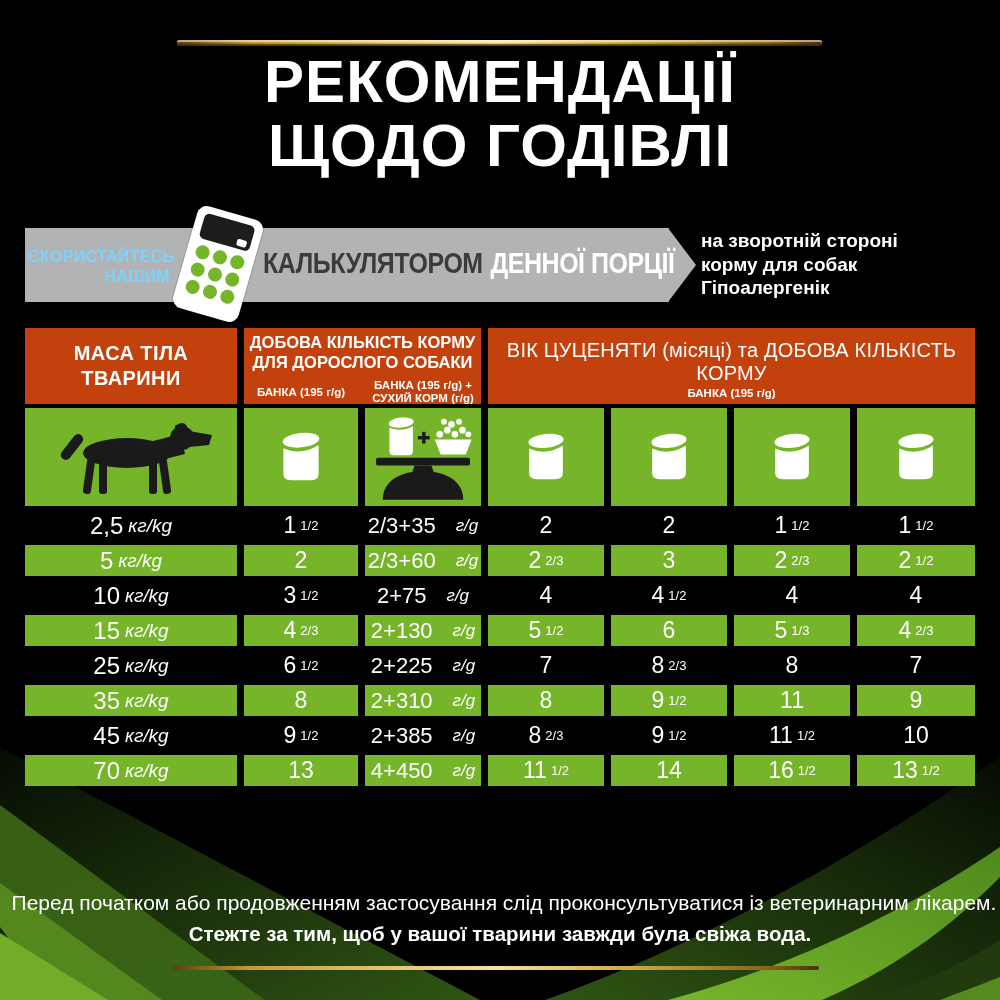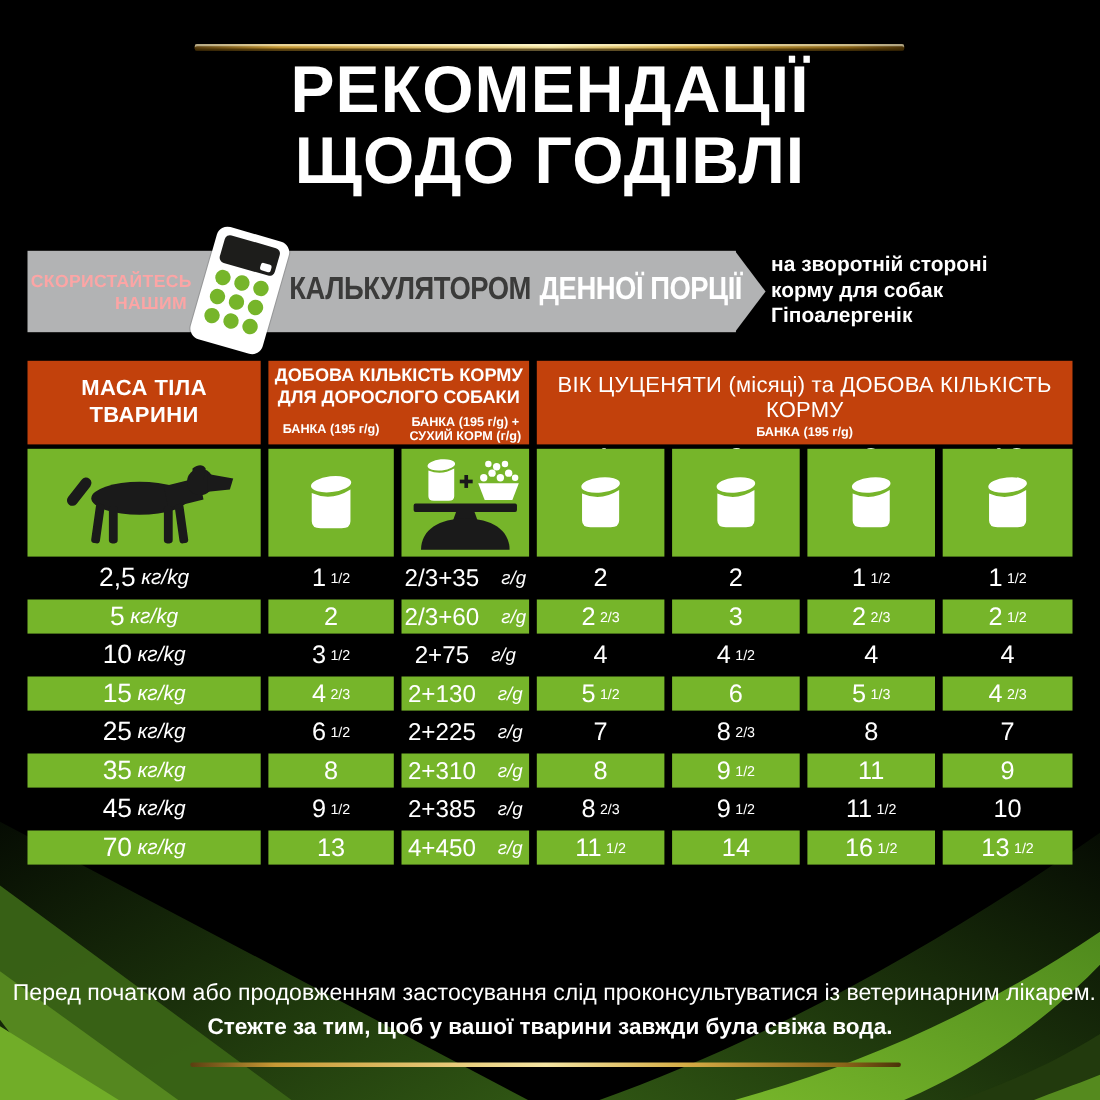--- a/index.html
+++ b/index.html
@@ -12,39 +12,39 @@
     box-shadow:inset 0 2px 0 rgba(255,255,230,.55), inset 0 -2px 1px rgba(60,40,0,.8);}
   .gold.bottom{left:173px;top:966px;width:646px;height:4px;z-index:3;}
   
   .title{position:absolute;left:0;top:50px;width:1000px;text-align:center;
     font-weight:700;font-size:60px;line-height:64px;letter-spacing:1px;z-index:2;}
   
   .banner-strip{position:absolute;left:25px;top:228px;width:644px;height:74px;background:#b2b3b4;z-index:1;}
   .banner-strip .arrow{position:absolute;right:-27px;top:0;width:0;height:0;
     border-top:37px solid transparent;border-bottom:37px solid transparent;border-left:28px solid #b2b3b4;}
   .use-label{position:absolute;left:28px;top:247px;width:142px;text-align:right;
-    font-size:16px;line-height:20px;font-weight:700;color:#fca5a5;z-index:2;letter-spacing:.3px;}
+    font-size:16px;line-height:20px;font-weight:700;color:#7dd3fc;z-index:2;letter-spacing:.3px;}
   .calculator{position:absolute;left:184px;top:211px;width:68px;height:106px;background:#fff;border-radius:10px;
     transform:rotate(16deg);z-index:2;box-shadow:0 0 0 1px rgba(0,0,0,.15);}
   .calc-screen{position:relative;margin:7px auto 0;width:52px;height:26px;background:#1d1d1b;border-radius:5px;}
   .calc-screen .chip{position:absolute;right:4px;bottom:3px;width:10px;height:7px;background:#fff;border-radius:2px;}
   .calc-keys{display:grid;grid-template-columns:repeat(3,14px);gap:4px;justify-content:center;margin-top:6px;}
   .calc-keys i{width:14px;height:14px;border-radius:50%;background:#76b52a;}
   .calc-text{position:absolute;left:263px;top:247px;white-space:nowrap;font-weight:700;font-size:29px;
     transform:scaleX(.86);transform-origin:left center;z-index:2;letter-spacing:-.5px;}
   .calc-text .dark{color:#3b3b3a;margin-right:9px;}
   .calc-text .light{color:#fff;}
   .side-note{position:absolute;left:701px;top:229px;font-size:19px;line-height:23.5px;font-weight:700;z-index:2;}
   
   .table{position:absolute;left:25px;top:328px;width:950px;z-index:1;display:grid;
     grid-template-columns:212px 114px 116px 116px 116px 116px 118px;
     grid-template-rows:76px 98px repeat(8,31px);column-gap:7px;row-gap:4px;}
   .hcell{background:#c2410c;display:flex;flex-direction:column;align-items:center;justify-content:center;text-align:center;}
   .hc1{grid-column:1;font-size:20px;line-height:25px;font-weight:700;letter-spacing:.4px;}
-  .hc2{grid-column:2/4;justify-content:flex-end;padding-top:24px;}
+  .hc2{grid-column:2/4;justify-content:flex-start;padding-top:4px;}
   .hc2 .t{font-size:16.5px;line-height:20px;font-weight:700;}
   .hc2 .subs{display:flex;gap:7px;margin-top:7px;width:100%;}
   .hc2 .subs>div{font-size:11.5px;line-height:13px;font-weight:700;}
   .hc2 .s1{width:114px;display:flex;align-items:center;justify-content:center;}
   .hc2 .s2{width:116px;}
   .hc3{grid-column:4/8;justify-content:flex-start;padding-top:11px;}
   .hc3 .t{font-size:20px;font-weight:400;letter-spacing:.2px;}
   .hc3 .sub{font-size:11.5px;font-weight:700;margin-top:2px;}
   .hc3 .ages{display:grid;grid-template-columns:116px 116px 116px 118px;column-gap:7px;width:100%;margin-top:3px;}
   .hc3 .ages div{font-size:30px;font-weight:400;text-align:center;}

